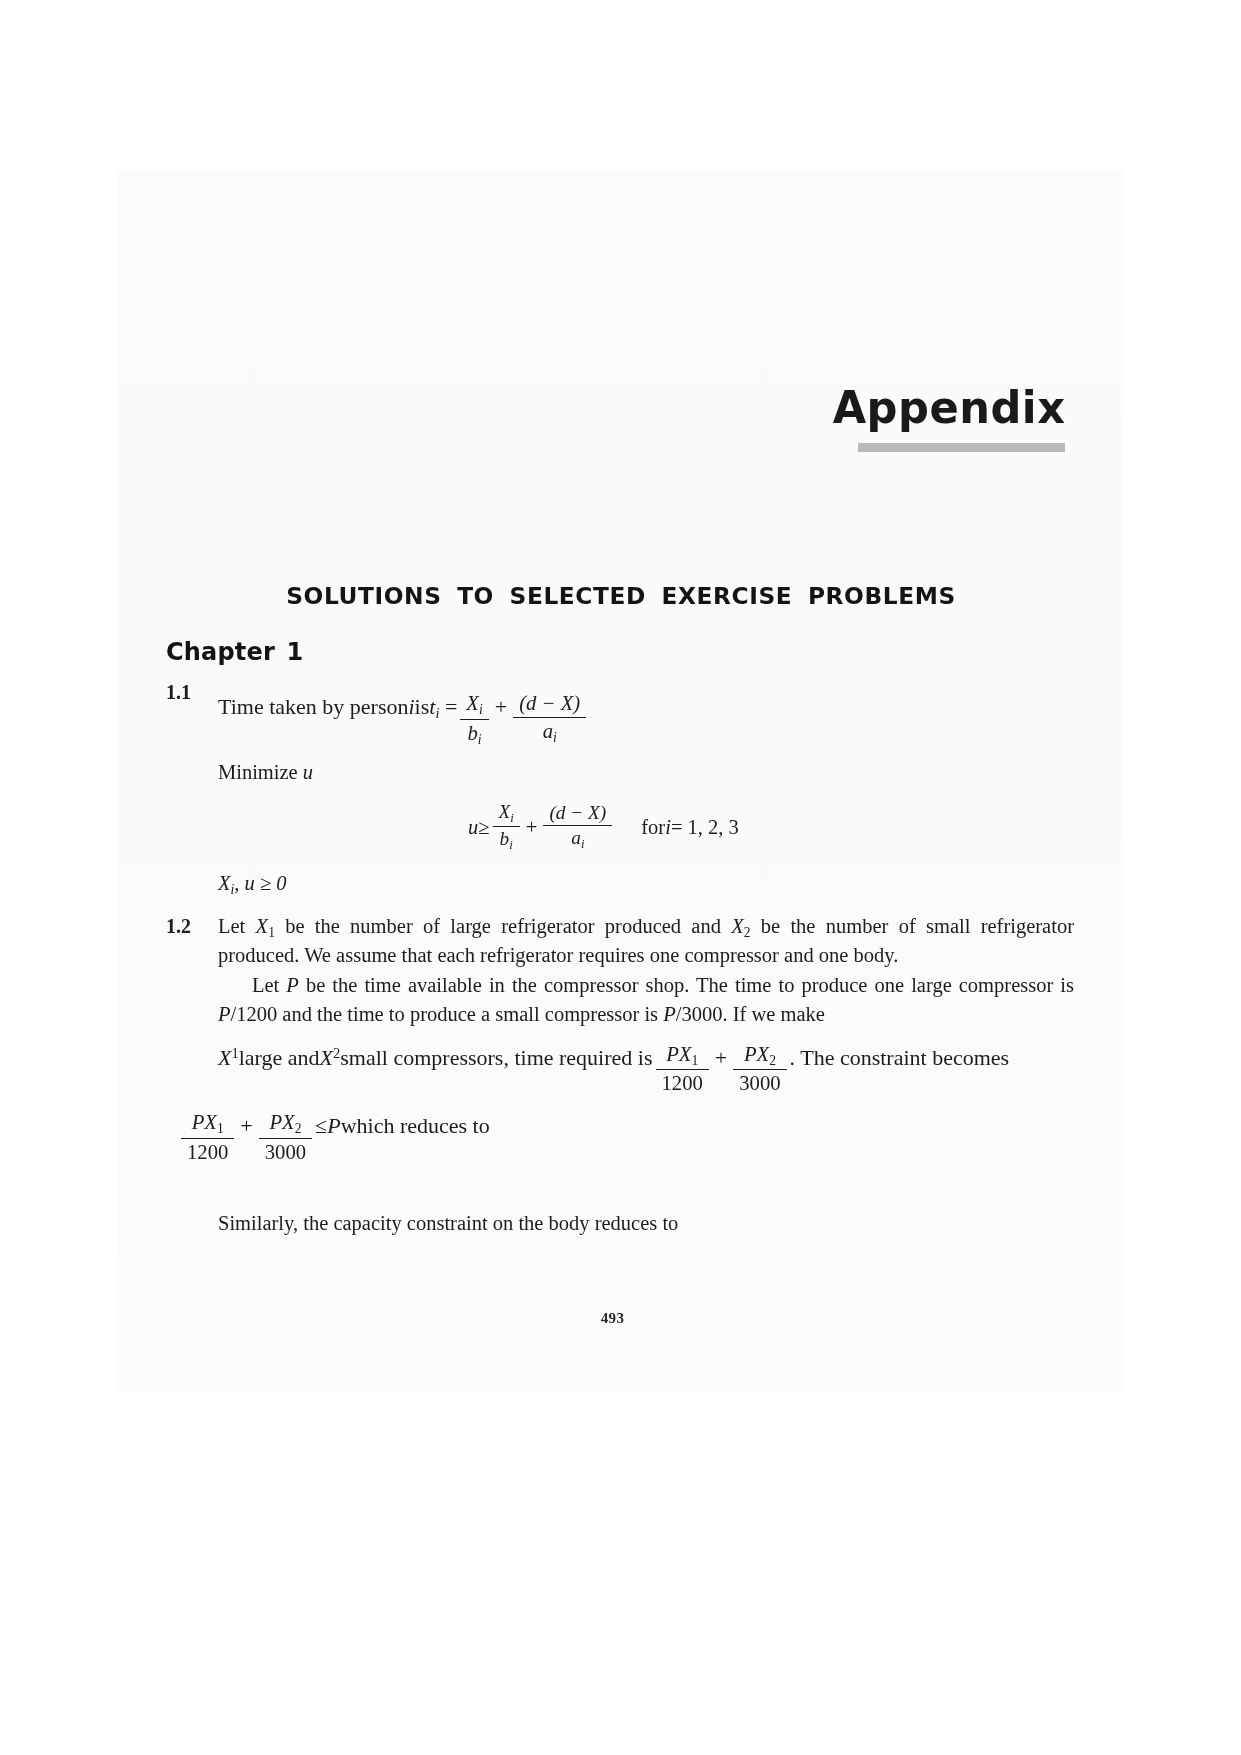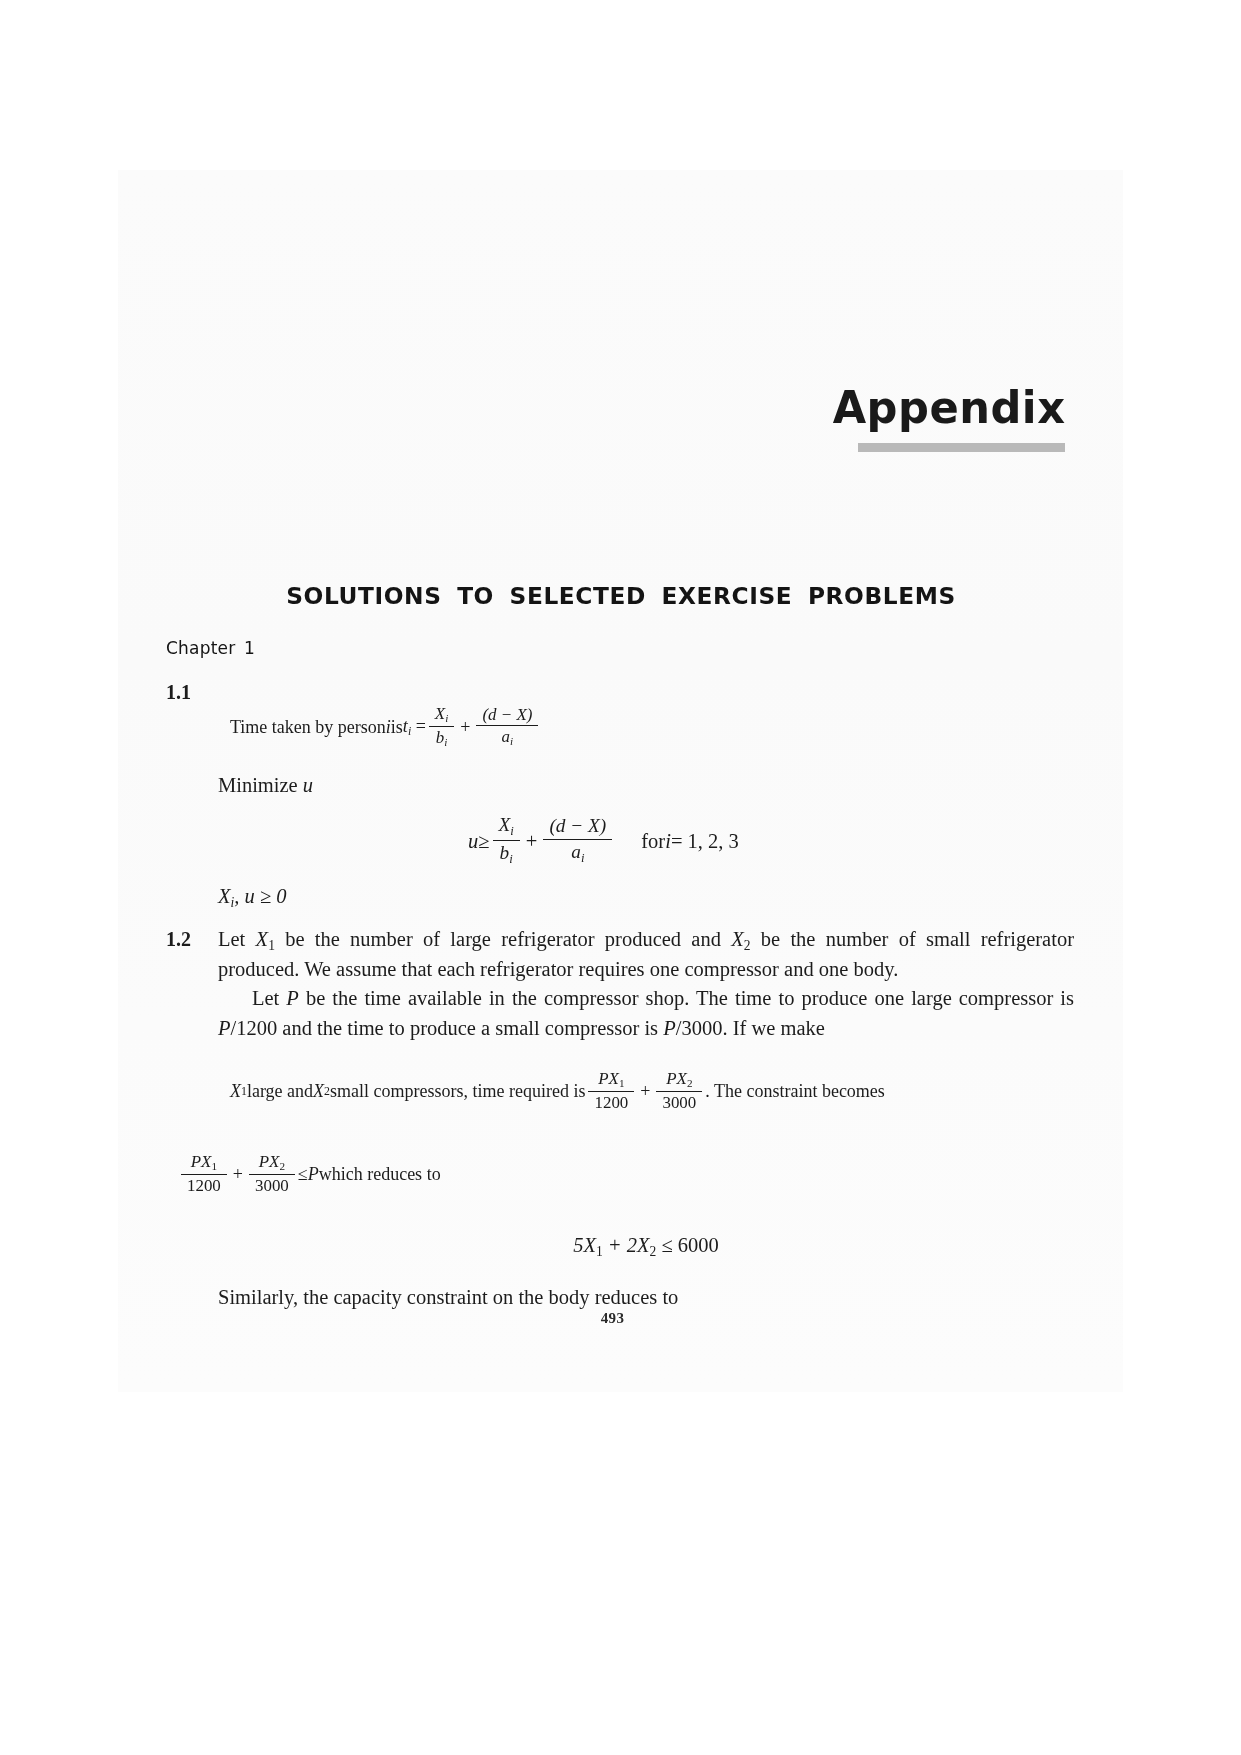--- a/index.html
+++ b/index.html
@@ -56,22 +56,22 @@
     letter-spacing:0.6px;
     color:#141414;
     word-spacing:7px;
     transform:scaleX(0.99);
   }
 
   .chapter-heading{
     position:absolute;
     left:48px; top:468px;
     font-family:"DejaVu Sans", sans-serif;
-    font-weight:normal;
-    font-size:17px;
+    font-weight:bold;
+    font-size:24px;
     color:#141414;
     letter-spacing:0.2px;
     word-spacing:3px;
   }
 
   
   .content{
     position:absolute;
     left:48px; top:508px;
     width:908px;
@@ -124,25 +124,25 @@
     line-height:1.16;
     white-space:nowrap;
   }
   .frac .den{
     padding:1px 6px 0 6px;
     font-size:0.94em;
     line-height:1.18;
     white-space:nowrap;
   }
   .eqline{
-    margin:12px;
-    font-size:18px;
+    margin:0;
+    font-size:22px;
     line-height:1.3;
     display:flex;
-    align-items:center;
+    align-items:flex-start;
     flex-wrap:wrap;
   }
   .eq-center{
     margin:0;
     font-size:20.5px;
     display:flex;
     align-items:center;
     justify-content:center;
   }
   .eq-centerish{
@@ -286,23 +286,20 @@
           <span class="num"><i>PX</i><span class="subn">2</span></span>
           <span class="den">3000</span>
         </span>
         <span> ≤ </span>
           <i>P</i>
           <span> which reduces to</span>
       </div>
 
       <div class="gap-l"></div>
 
-      <div class="eq-center">
-        <span><i>5X</i><span class="subn">1</span><i> + 2X</i><span class="subn">2</span><span> ≤ 6000</span></span>
-      </div>
 
       <div class="gap-l"></div>
 
       <p class="para nojust">Similarly, the capacity constraint on the body reduces to</p>
 
       <div class="gap-m"></div>
 
     </div>
   </div>
 

